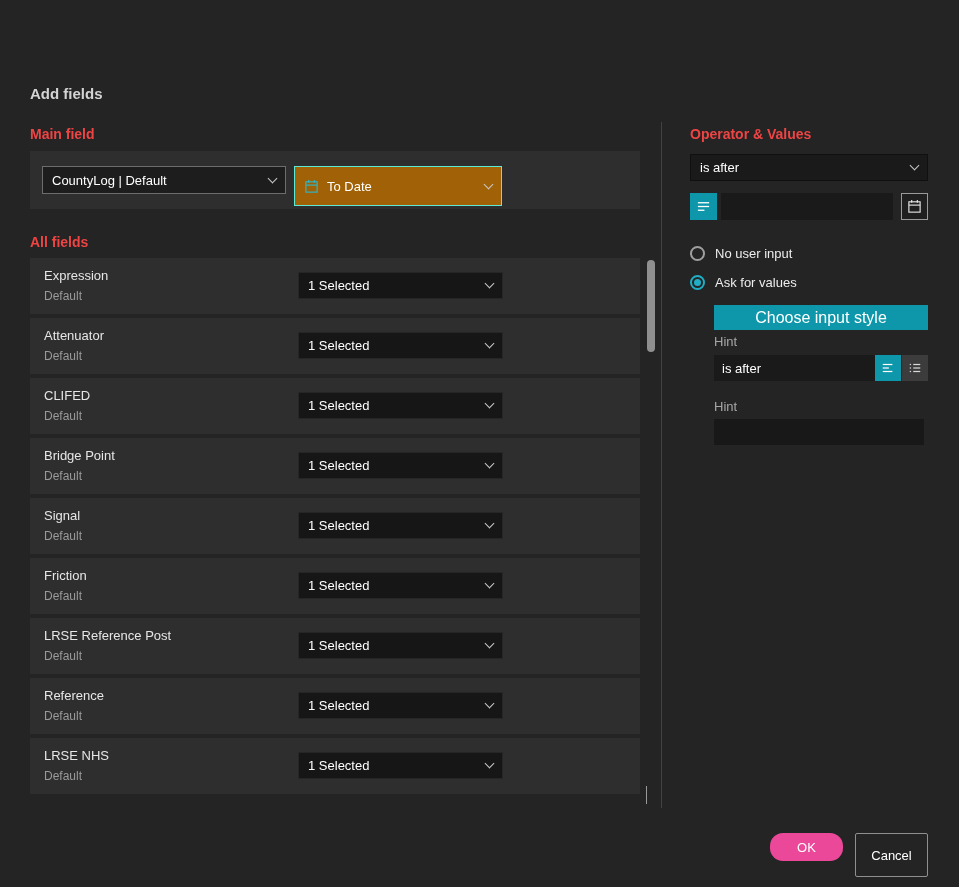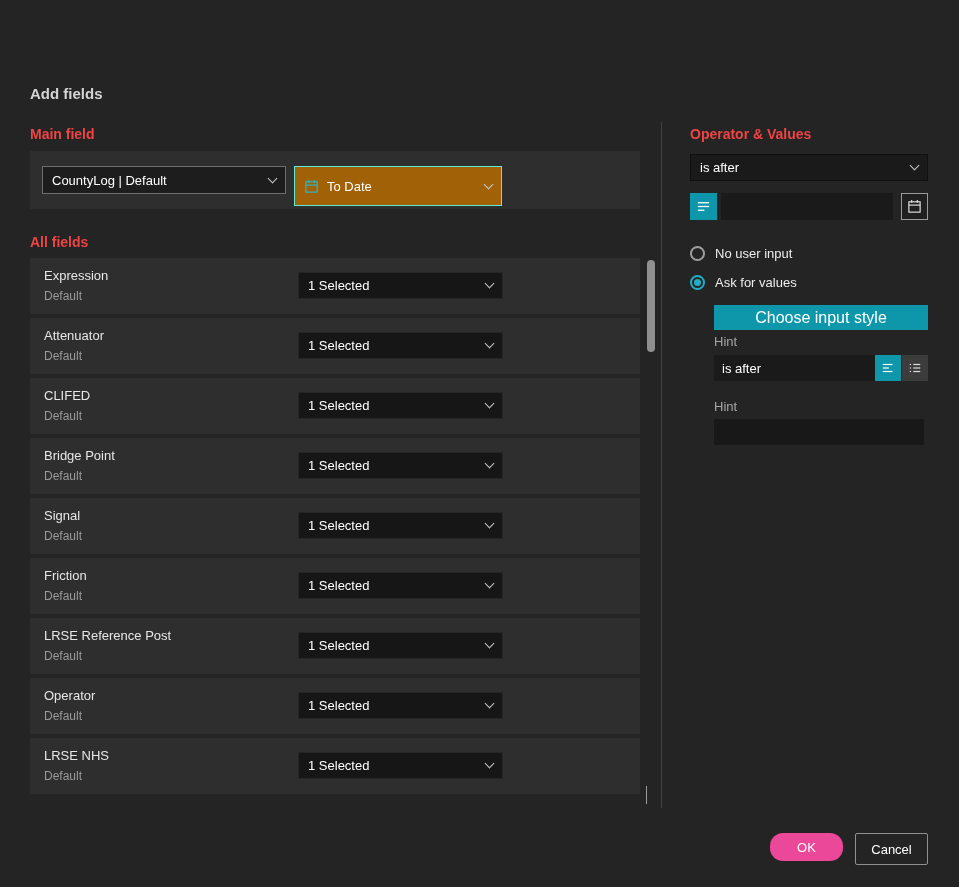--- a/index.html
+++ b/index.html
@@ -115,21 +115,21 @@
     font-family: "Liberation Sans", sans-serif;
   }
 
   
   .ok-btn {
     position: absolute; left: 770px; top: 833px; width: 73px; height: 28px;
     background: #ec4899; color: #fff; font-size: 13px; border: none; border-radius: 13px; cursor: pointer;
     font-family: "Liberation Sans", sans-serif;
   }
   .cancel-btn {
-    position: absolute; left: 855px; top: 833px; width: 73px; height: 32px;
+    position: absolute; left: 855px; top: 833px; width: 73px; height: 44px;
     background: transparent; color: #fff; font-size: 13px; border: 1px solid #8f8f8f; border-radius: 2px; cursor: pointer;
     font-family: "Liberation Sans", sans-serif;
   }
 </style>
 </head>
 <body>
 
 <div class="dialog">
 
 
@@ -208,21 +208,21 @@
     </div>
     <div class="field-row">
       <div class="field-name">LRSE Reference Post</div>
       <div class="field-sub">Default</div>
       <div class="select row-select">
         <span>1 Selected</span>
         <span class="chev"></span>
       </div>
     </div>
     <div class="field-row">
-      <div class="field-name">Operator</div>
+      <div class="field-name">Reference</div>
       <div class="field-sub">Default</div>
       <div class="select row-select">
         <span>1 Selected</span>
         <span class="chev"></span>
       </div>
     </div>
     <div class="field-row">
       <div class="field-name">LRSE NHS</div>
       <div class="field-sub">Default</div>
       <div class="select row-select">

